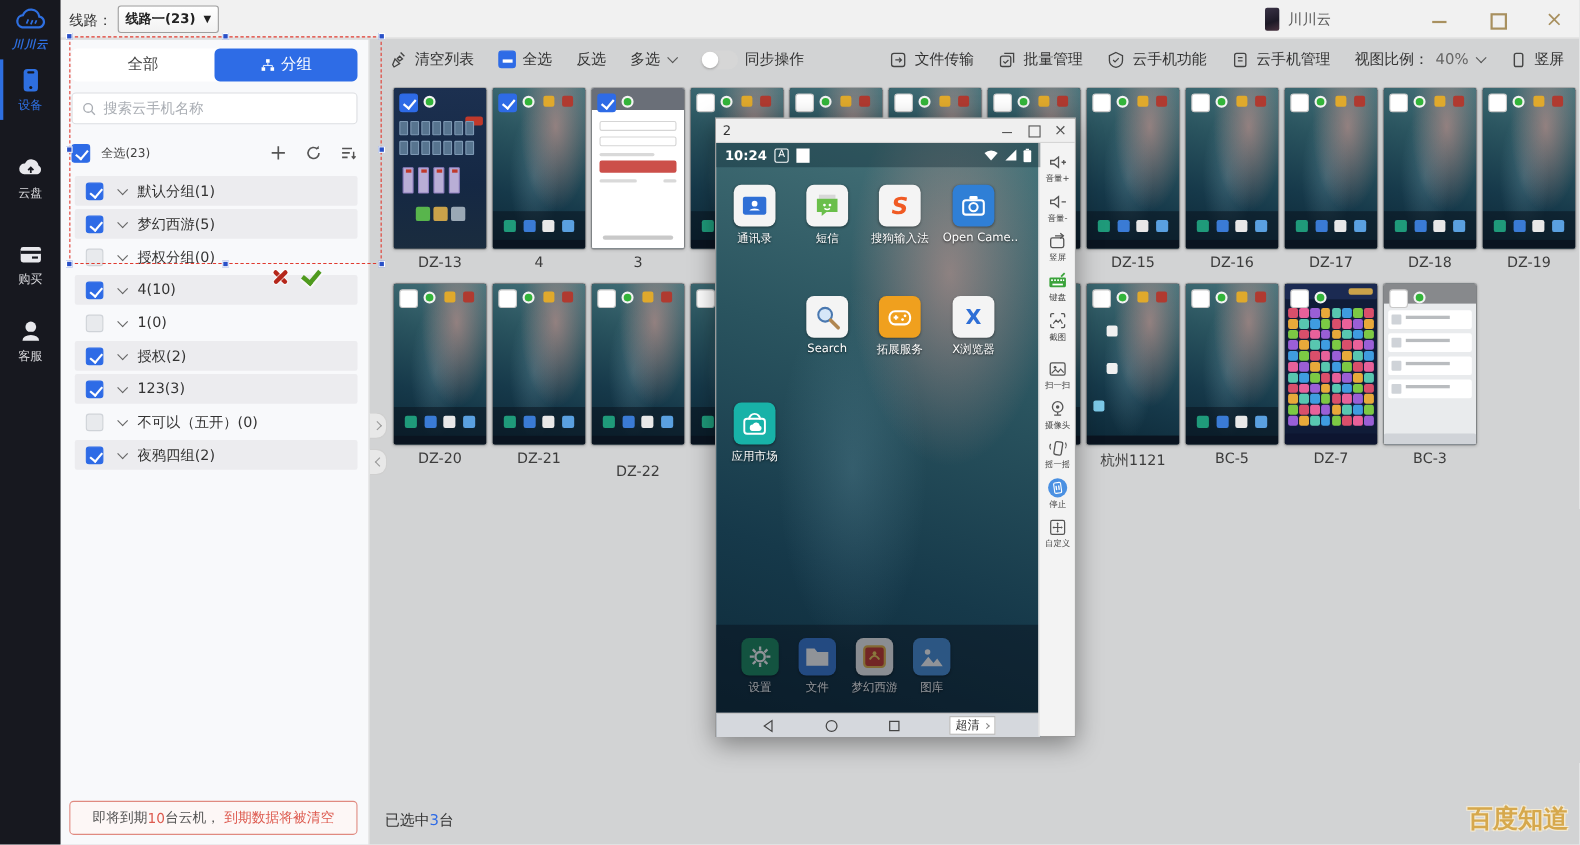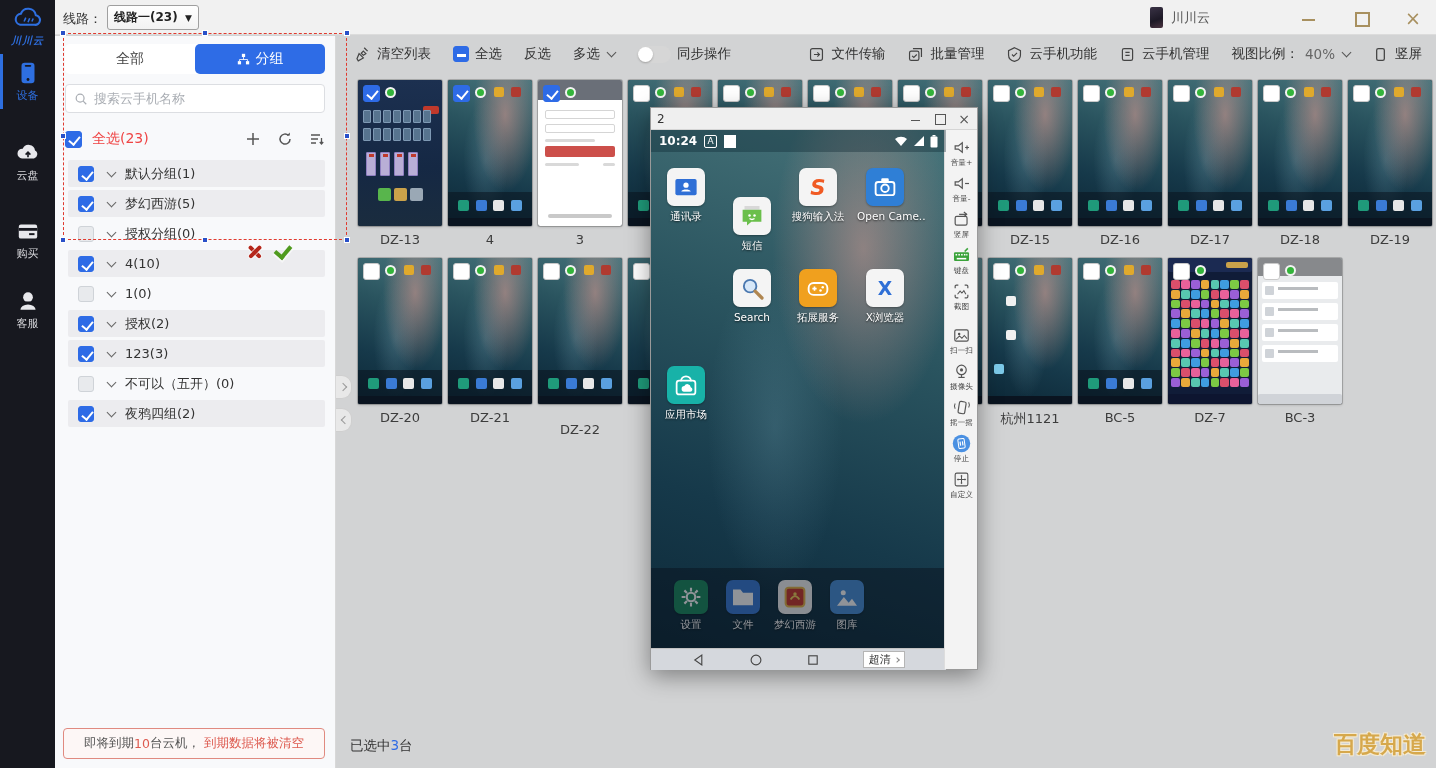--- a/index.html
+++ b/index.html
@@ -33,21 +33,21 @@
 
   
   .panel { position:absolute; left:55px; top:36px; width:281px; bottom:0; background:#f8f9fb; border-right:1px solid #d8d8d8; z-index:4; }
   .tabs { position:absolute; left:10px; top:8px; width:260px; height:30px; background:#ffffff; border-radius:5px; display:flex; }
   .tab { flex:1; display:flex; align-items:center; justify-content:center; gap:6px; font-size:14px; color:#444; border-radius:5px; cursor:pointer; }
   .tab.active { background:#2e6ce6; color:#fff; }
   .search-box { position:absolute; left:10px; top:48px; width:260px; height:29px; background:#fff; border:1px solid #dcdee2; border-radius:4px; display:flex; align-items:center; padding:0 8px; gap:6px; }
   .search-box svg { width:14px; height:14px; }
   .search-ph { font-size:13px; color:#a9adb3; }
   .selall-row { position:absolute; left:10px; top:92px; width:260px; height:22px; display:flex; align-items:center; }
-  .selall-label { font-size:14px; color:#ef4444; margin-left:10px; }
+  .selall-label { font-size:11px; color:#404040; margin-left:10px; }
   .selall-icons { margin-left:auto; display:flex; gap:16px; align-items:center; }
   .selall-icons svg { width:16px; height:16px; cursor:pointer; }
   .grouplist { position:absolute; left:13px; top:124px; width:257px; }
   .group-row { height:27px; margin-bottom:3px; display:flex; align-items:center; padding-left:10px; border-radius:2px; cursor:pointer; }
   .group-row.hl { background:#ececef; }
   .chev { width:7px; height:7px; border-left:1.5px solid #666; border-bottom:1.5px solid #666; transform:rotate(-45deg); margin:0 10px 2px 14px; }
   .glabel { font-size:13px; color:#333; }
   .cb { width:17px; height:17px; border-radius:3px; background:#e8eaed; border:1px solid #cfd3d8; position:relative; flex:none; }
   .cb.on { background:#2e6be6; border-color:#2e6be6; }
   .cb.on::after { content:""; position:absolute; left:5px; top:2px; width:5px; height:9px; border-right:2px solid #fff; border-bottom:2px solid #fff; transform:rotate(40deg); }
@@ -871,21 +871,21 @@
           <div class="app" style="left: 7px; top: 38px;">
             <div class="app-card" style="background: rgb(244, 244, 244);">
               <svg viewBox="0 0 24 24">
                 <rect x="3.5" y="5.5" width="17" height="13" rx="1.5" fill="#2f6fd6"></rect>
                 <circle cx="12" cy="10.5" r="2.1" fill="#fff"></circle>
                 <path d="M8.2 15.5c.9-2 6.7-2 7.6 0z" fill="#fff"></path>
               </svg>
             </div>
             <div class="app-label">通讯录</div>
           </div>
-          <div class="app" style="left: 73px; top: 38px; margin-top: 29px;">
+          <div class="app" style="left: 73px; top: 38px;">
             <div class="app-card" style="background: rgb(244, 244, 244);">
               <svg viewBox="0 0 24 24">
                 <rect x="6" y="4" width="12" height="3" fill="#d8d8d8"></rect>
                 <path d="M4.5 7h15v9.5h-8l-3.5 3v-3h-3.5z" fill="#6abf4b"></path>
                 <circle cx="10" cy="11.5" r="1" fill="#fff"></circle>
                 <circle cx="14" cy="11.5" r="1" fill="#fff"></circle>
                 <path d="M10 14c1.2.9 2.8.9 4 0" stroke="#fff" fill="none" stroke-width="1.1"></path>
               </svg>
             </div>
             <div class="app-label">短信</div>

